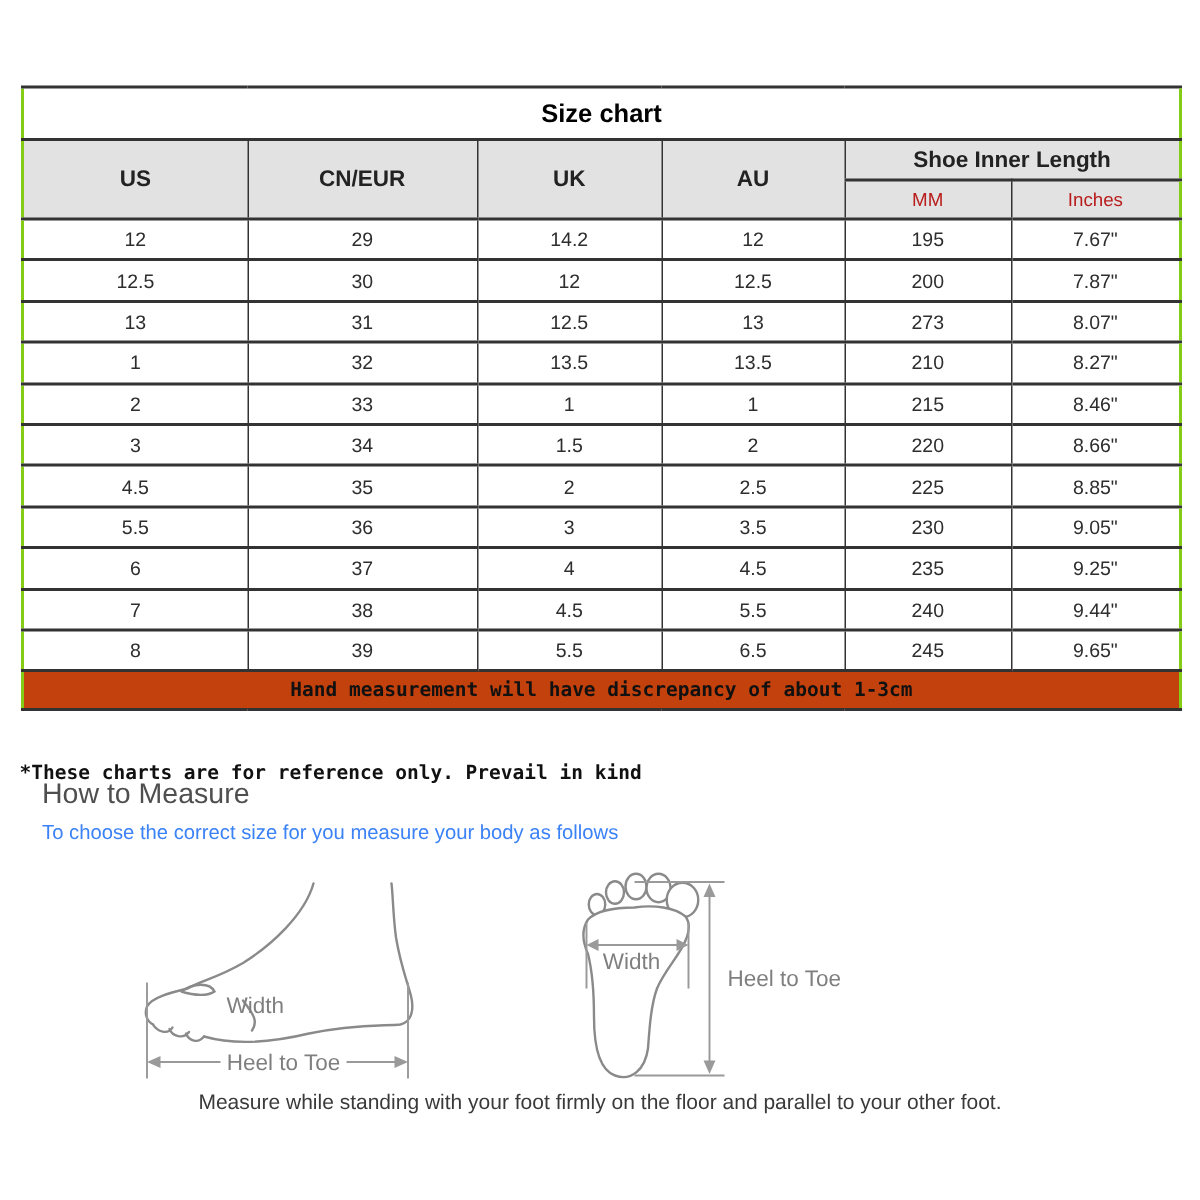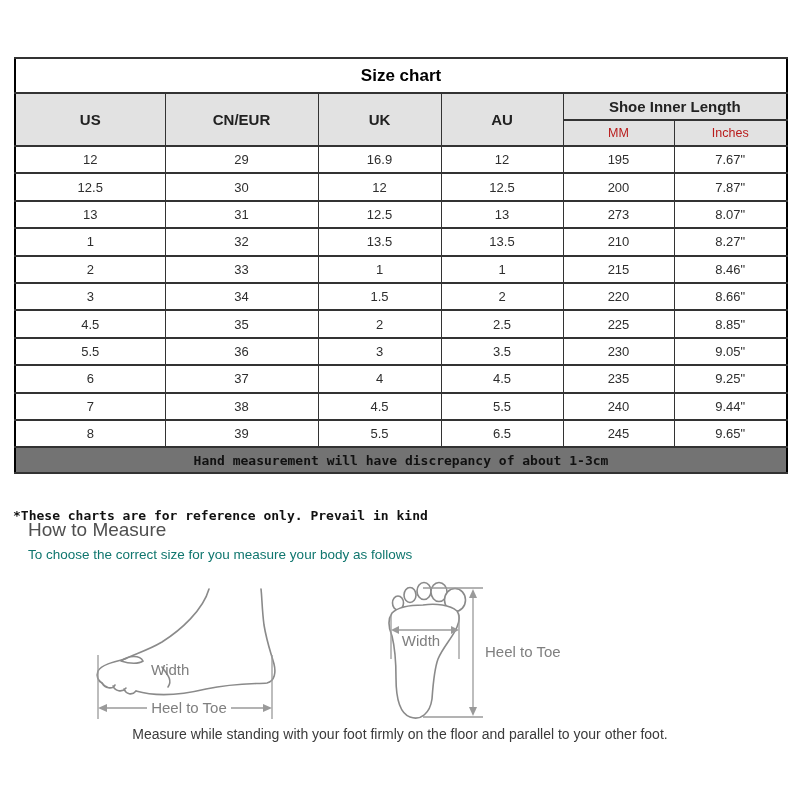--- a/index.html
+++ b/index.html
@@ -1,44 +1,44 @@
 <!DOCTYPE html>
 <html><head>
 <meta charset="utf-8">
 <style>
   html,body{margin:0;padding:0;background:#fff;}
   .page{position:relative;width:800px;height:800px;background:#ffffff;overflow:hidden;
         font-family:"Liberation Sans",sans-serif;color:#333;}
 
   
   table.size-table{position:absolute;left:14px;top:57px;width:772px;border-collapse:collapse;
-        table-layout:fixed;border:2px solid #000000;}
+        table-layout:fixed;border:2px solid #84cc16;}
   table.size-table th,table.size-table td{
         border-left:1px solid #333;border-right:1px solid #333;
         border-top:2px solid #333;border-bottom:2px solid #333;
         text-align:center;vertical-align:middle;padding:0;}
   col.c0{width:150px}col.c1{width:153px}col.c2{width:123px}
   col.c3{width:122px}col.c4{width:111px}col.c5{width:113px}
   tr.title-row th{height:33px;background:#fff;font-size:17px;font-weight:bold;color:#000;}
   thead th{background:#e2e2e2;}
   tr.head-row th{height:25px;font-size:15px;font-weight:bold;color:#222;}
   th.inner-len{height:25px;}
   tr.subhead-row th{height:24px;font-size:12.5px;font-weight:normal;color:#b91c1c;}
   tbody td{height:25.4px;font-size:13px;color:#2e2e2e;background:#fff;}
-  td.foot-note{height:24px;background:#737373;
+  td.foot-note{height:24px;background:#c2410c;
         font-family:"DejaVu Sans Mono","Liberation Mono",monospace;
         font-size:13px;font-weight:bold;color:#111;margin-left:21px;}
 
   
   .ref-note{position:absolute;left:13px;top:508px;
         font-family:"DejaVu Sans Mono","Liberation Mono",monospace;
         font-size:13px;font-weight:bold;color:#111;white-space:nowrap;}
   .htm-heading{position:absolute;left:28px;top:519px;font-size:19px;font-weight:400;
         color:#4f4f4f;margin:0;}
-  .htm-sub{position:absolute;left:28px;top:547px;font-size:13.5px;color:#0f766e;margin:0;}
+  .htm-sub{position:absolute;left:28px;top:547px;font-size:13.5px;color:#3b82f6;margin:0;}
   .measure-caption{position:absolute;left:0;top:726px;width:800px;text-align:center;
         font-size:14px;color:#3a3a3a;margin:0;}
 
   
   .svg-side{position:absolute;left:85px;top:585px;}
   .svg-sole{position:absolute;left:365px;top:575px;}
   .foot-line{fill:none;stroke:#8a8a8a;stroke-width:1.6;stroke-linecap:round;}
   .toe{fill:#fff;stroke:#8a8a8a;stroke-width:1.6;}
   .sole-fill{fill:#fff;stroke:#8a8a8a;stroke-width:1.6;}
   .measure{fill:none;stroke:#9a9a9a;stroke-width:1.3;}
@@ -72,21 +72,21 @@
       </tr>
       <tr class="subhead-row">
         <th>MM</th>
         <th>Inches</th>
       </tr>
     </thead>
     <tbody>
         <tr>
           <td>12</td>
           <td>29</td>
-          <td>16.9</td>
+          <td>14.2</td>
           <td>12</td>
           <td>195</td>
           <td>7.67"</td>
         </tr>
         <tr>
           <td>12.5</td>
           <td>30</td>
           <td>12</td>
           <td>12.5</td>
           <td>200</td>

